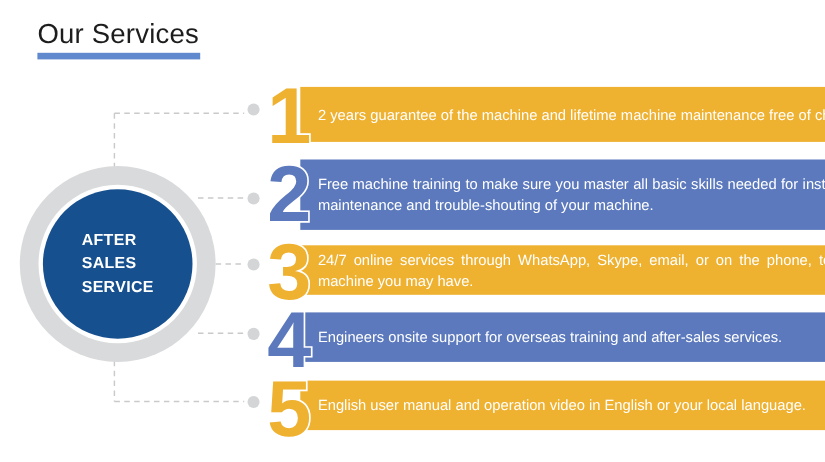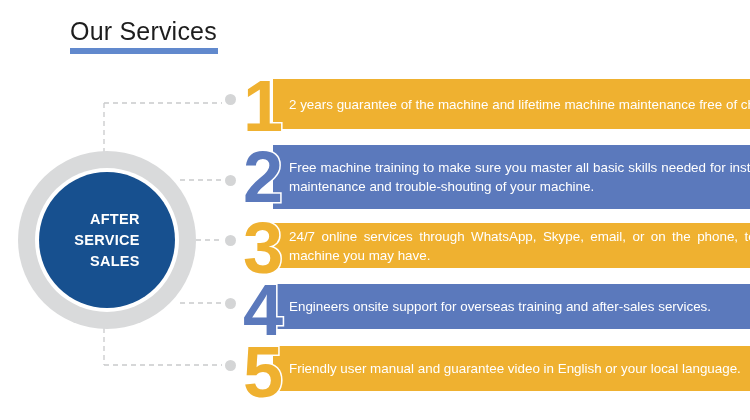--- a/index.html
+++ b/index.html
@@ -16,21 +16,20 @@
     height: 420px;
     background: #ffffff;
     overflow: hidden;
   }
 
   
   #title-block {
     position: absolute;
     left: 34px;
     top: 16px;
-    margin-left: 36px;
   }
   #page-title {
     font-size: 25px;
     color: #1d1d1d;
     letter-spacing: 0.2px;
     line-height: 30px;
     white-space: nowrap;
   }
   #title-underline {
     width: 148px;
@@ -70,21 +69,21 @@
     display: flex;
     align-items: center;
     justify-content: center;
     box-shadow: 0 0 0 4px #ffffff;
   }
   #hub-label {
     color: #ffffff;
     font-size: 14.5px;
     font-weight: bold;
     line-height: 21px;
-    text-align: right;
+    text-align: left;
     letter-spacing: 0.3px;
   }
 
   
   .row {
     position: absolute;
     left: 243px;
   }
   .dot {
     position: absolute;
@@ -148,22 +147,22 @@
       <line x1="196" y1="240" x2="222" y2="240"></line>
       <line x1="180" y1="303" x2="222" y2="303"></line>
       <line x1="104" y1="365" x2="222" y2="365"></line>
     </g>
   </svg>
 
   <div id="hub">
     <div id="hub-inner">
       <div id="hub-label">
         <div>AFTER</div>
+        <div>SALES</div>
         <div>SERVICE</div>
-        <div>SALES</div>
       </div>
     </div>
   </div>
 
   <div class="row yellow" style="top:70px;">
     <div class="dot" style="top:24px;"></div>
     <div class="bar" style="top:9px;height:50px;">
       <div class="bar-text">2 years guarantee of the machine and lifetime machine maintenance free of charge.</div>
     </div>
     <div class="numeral" style="top:0px;">1</div>
@@ -189,18 +188,18 @@
     <div class="dot" style="top:18px;"></div>
     <div class="bar" style="top:4px;height:45px;">
       <div class="bar-text nojust">Engineers onsite support for overseas training and after-sales services.</div>
     </div>
     <div class="numeral" style="top:-6px;">4</div>
   </div>
 
   <div class="row yellow" style="top:342px;">
     <div class="dot" style="top:18px;"></div>
     <div class="bar" style="top:4px;height:45px;">
-      <div class="bar-text nojust">Friendly user manual and guarantee video in English or your local language.</div>
+      <div class="bar-text nojust">English user manual and operation video in English or your local language.</div>
     </div>
     <div class="numeral" style="top:-6px;">5</div>
   </div>
 
 </div>
 
 </body></html>

